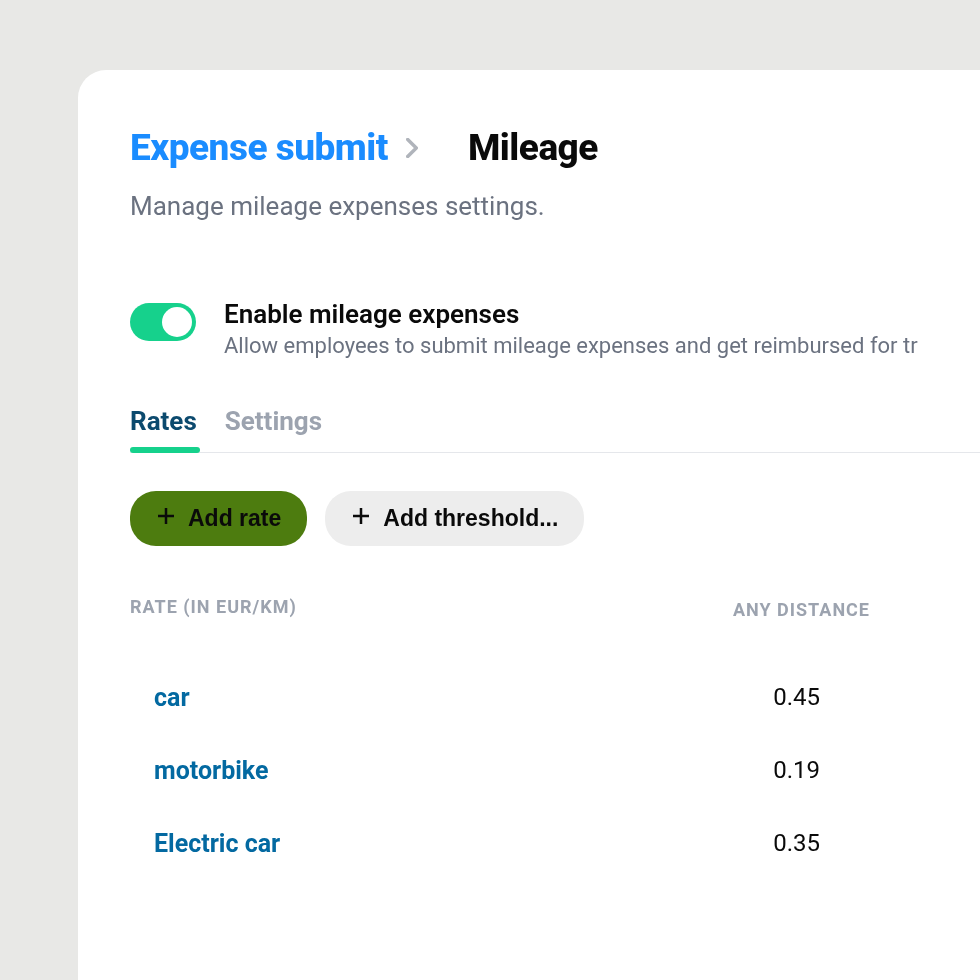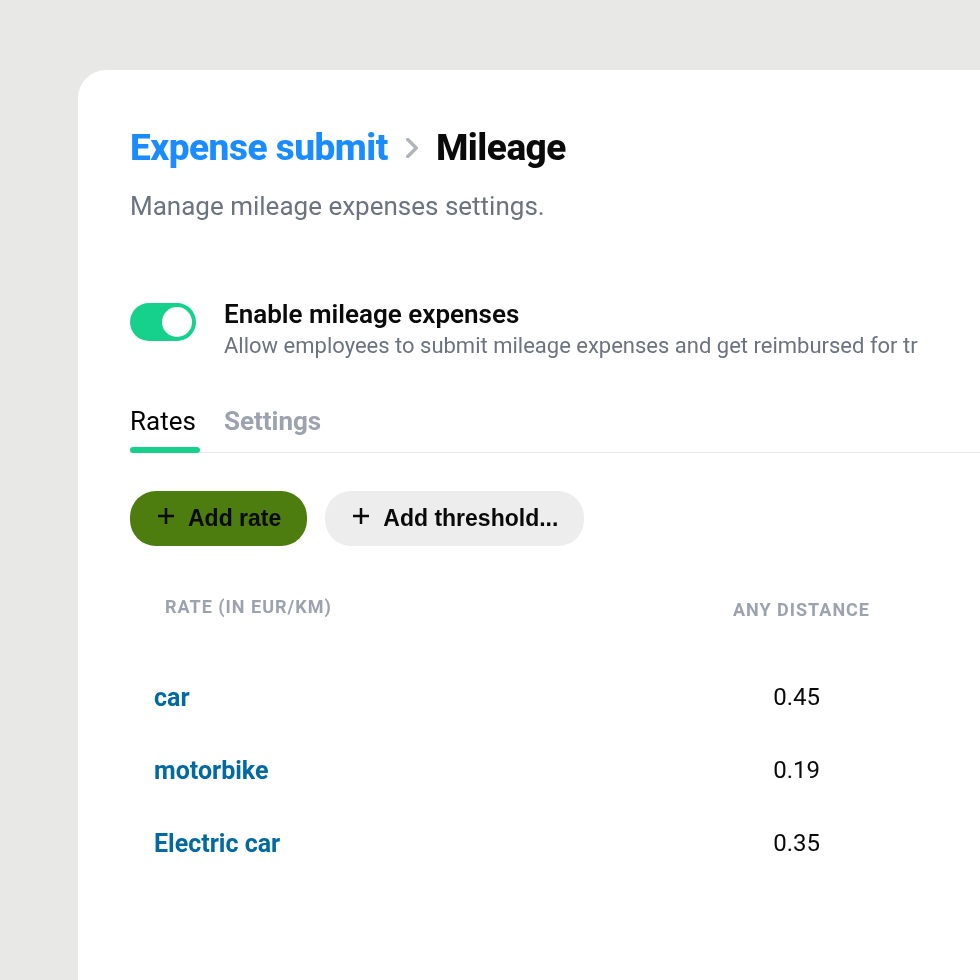--- a/index.html
+++ b/index.html
@@ -37,20 +37,21 @@
       color: #b0b4bb;
       display: flex;
       align-items: center;
     }
     .breadcrumb-sep svg { width: 12px; height: 20px; }
     .breadcrumb-current {
       color: #0a0a0a;
       font-size: 37px;
       font-weight: 800;
       letter-spacing: -0.5px;
+      margin-left: 32px;
     }
     .subtitle {
       color: #6b7280;
       font-size: 26px;
       font-weight: 400;
       margin-bottom: 78px;
     }
     .toggle-row {
       display: flex;
       align-items: flex-start;
@@ -96,22 +97,22 @@
     }
     .tab {
       font-size: 26px;
       font-weight: 700;
       color: #9ca3af;
       padding-bottom: 16px;
       cursor: pointer;
       position: relative;
     }
     .tab.active {
-      color: #000000;
-      font-weight: 400;
+      color: #0c4a6e;
+      font-weight: 700;
     }
     .tab.active::after {
       content: "";
       position: absolute;
       left: 0;
       bottom: -1px;
       width: 70px;
       height: 6px;
       background: #16d18c;
       border-radius: 3px;
@@ -139,21 +140,20 @@
     .btn-secondary {
       background: #ededed;
       color: #0a0a0a;
     }
     .btn svg { width: 20px; height: 20px; stroke: #0a0a0a; stroke-width: 2.5; }
     .table-head {
       display: flex;
       justify-content: space-between;
       padding-right: 110px;
       margin-bottom: 58px;
-      margin-left: 35px;
     }
     .th {
       color: #9ca3af;
       font-size: 18px;
       font-weight: 700;
       letter-spacing: 1px;
     }
     .th-right { text-align: left; max-width: 140px; line-height: 1.6; }
     .rows { padding-left: 24px; }
     .row {

